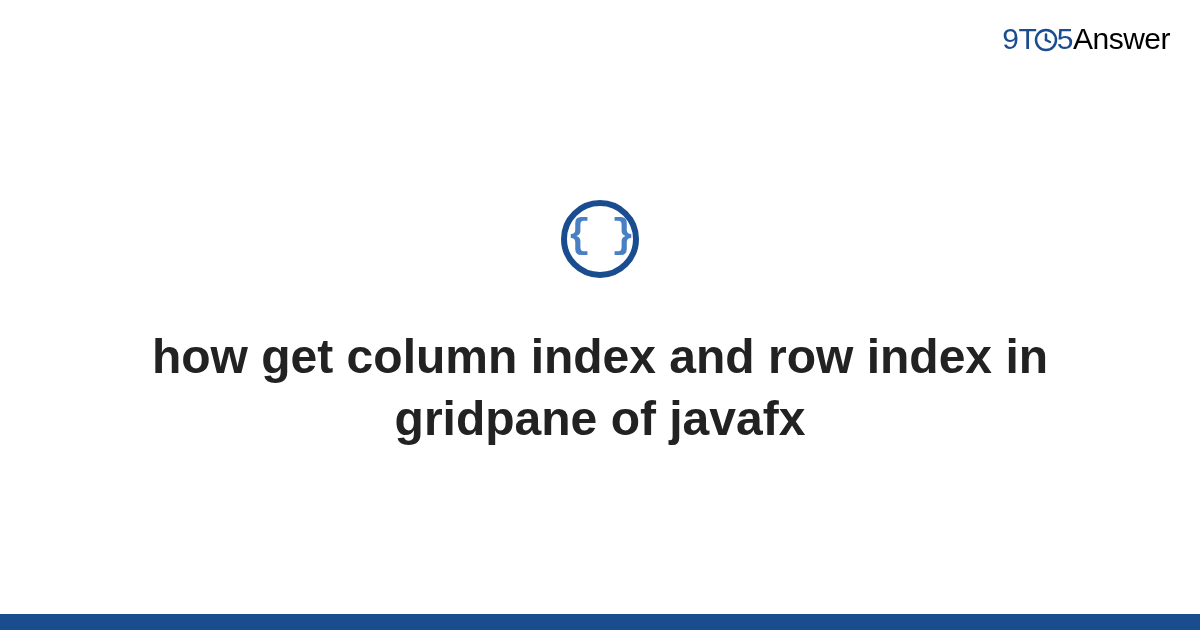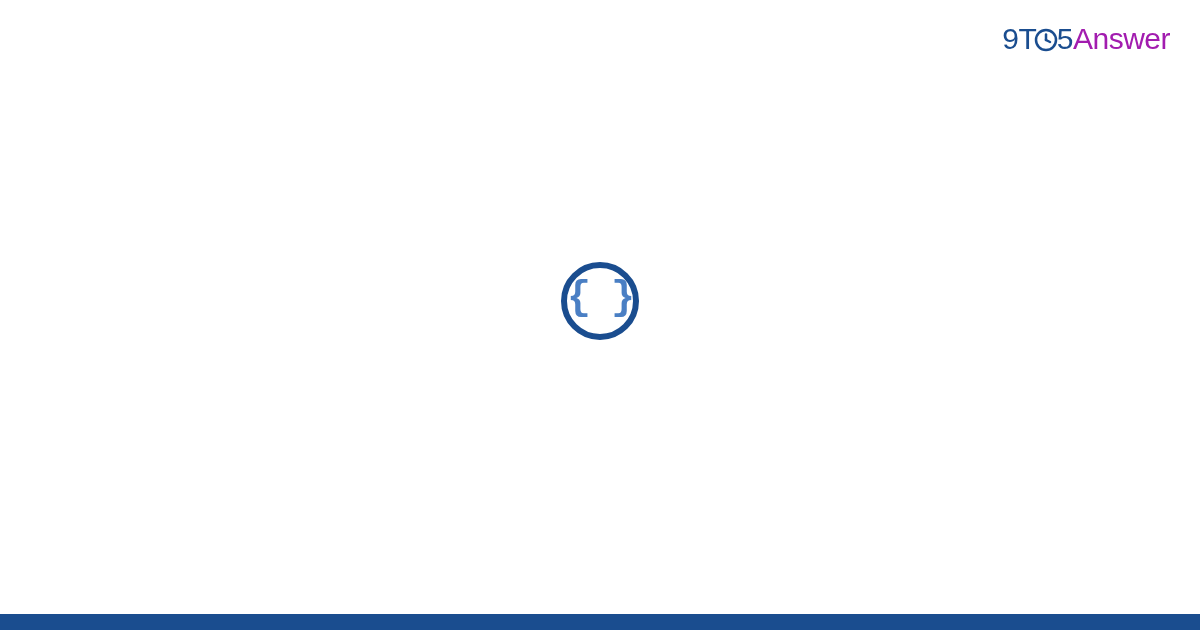--- a/index.html
+++ b/index.html
@@ -35,21 +35,21 @@
     .brand .clock {
       display: inline-block;
       vertical-align: -3px;
       margin: 0 -1px;
     }
     .brand .five {
       color: #1a4d8f;
       font-weight: 500;
     }
     .brand .answer {
-      color: #a21caf;
+      color: #000000;
       font-weight: 400;
     }
     .content {
       position: absolute;
       top: 0;
       left: 0;
       width: 100%;
       height: 100%;
       display: flex;
       flex-direction: column;
@@ -101,15 +101,16 @@
         <circle cx="12" cy="12" r="10" fill="none" stroke="#1a4d8f" stroke-width="2.5"></circle>
         <line x1="12" y1="12" x2="12" y2="6.5" stroke="#1a4d8f" stroke-width="2.5" stroke-linecap="round"></line>
         <line x1="12" y1="12" x2="16" y2="14" stroke="#1a4d8f" stroke-width="2.5" stroke-linecap="round"></line>
       </svg></span><span class="five">5</span><span class="answer">Answer</span>
 </div>
 
 <div class="content">
   <div class="icon-circle">
     <span class="braces">{ }</span>
   </div>
+  <h1 class="title">how get column index and row index in gridpane of javafx</h1>
 </div>
 
 <div class="bottom-bar"></div>
 
 </body></html>

